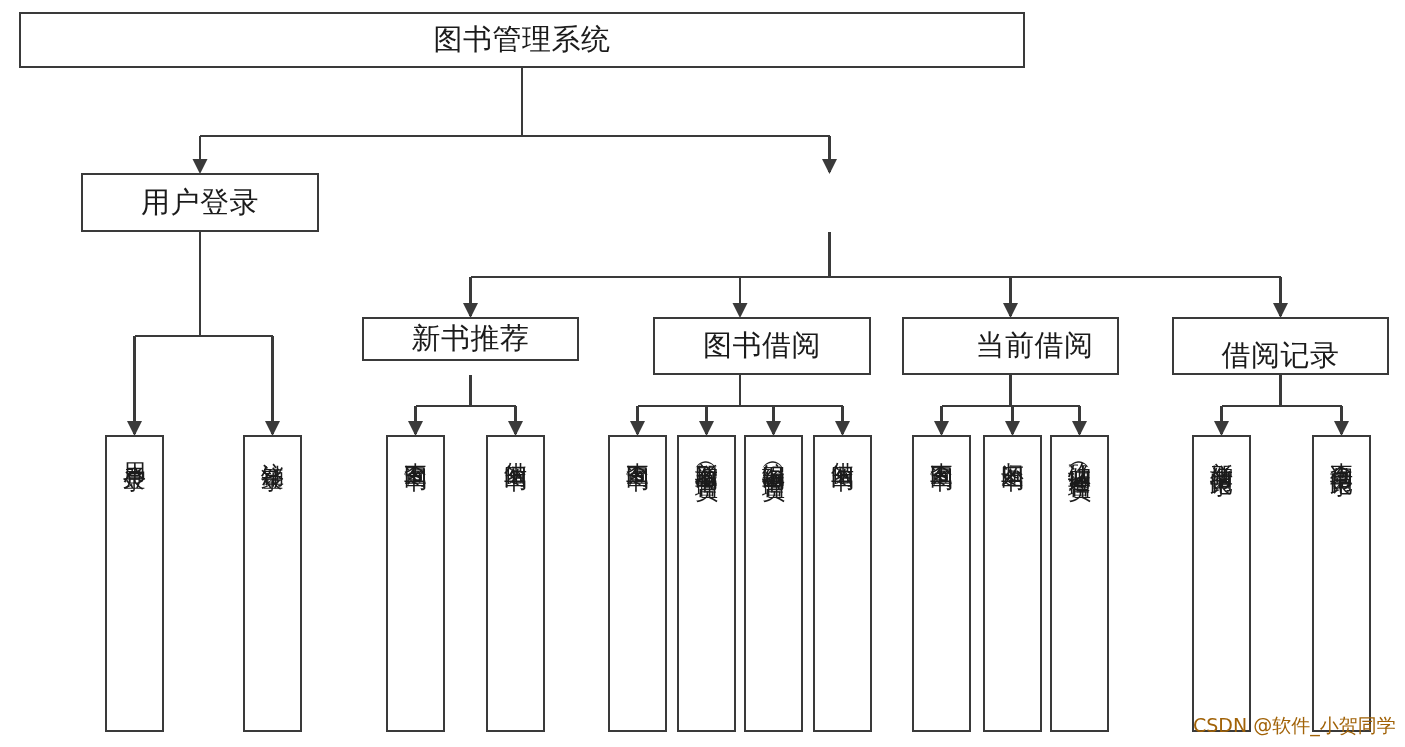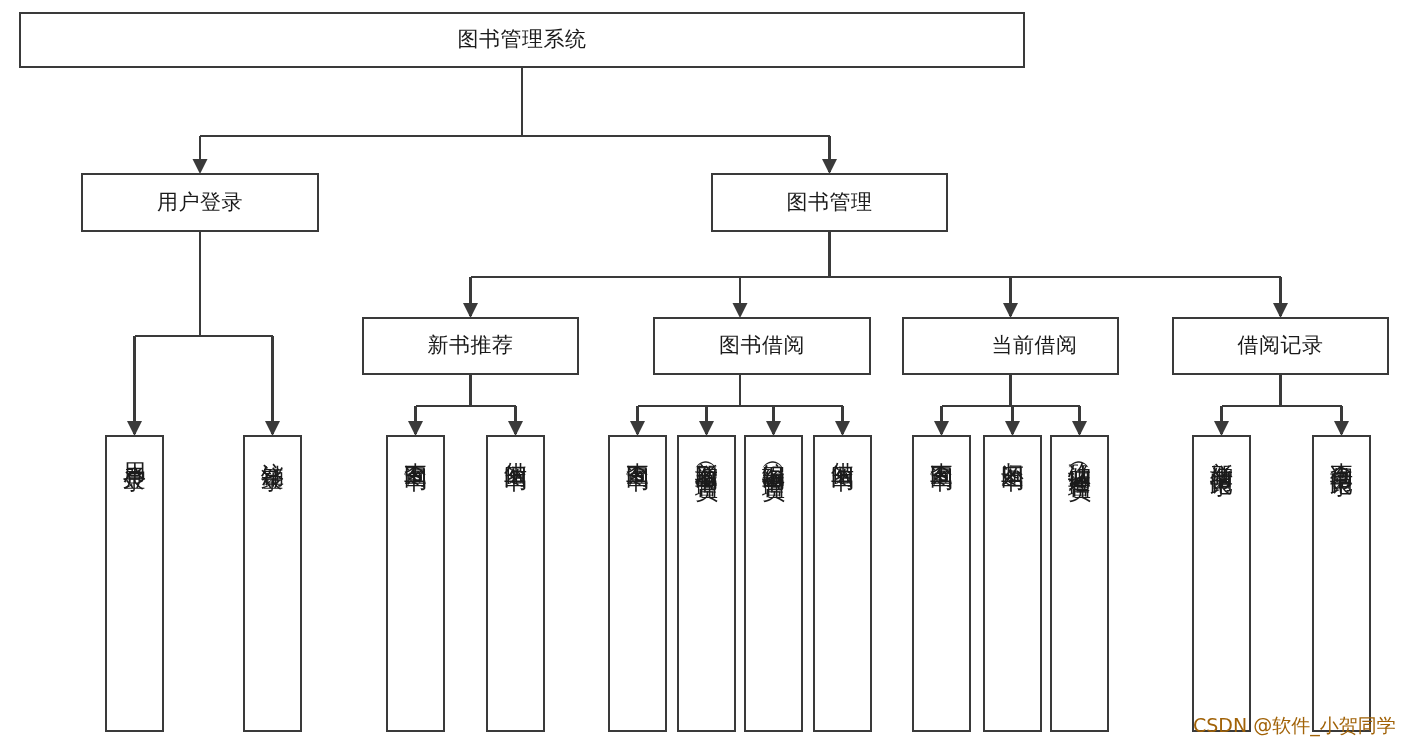--- a/index.html
+++ b/index.html
@@ -34,21 +34,21 @@
     color: #1b1b1b;
     z-index: 2;
   }
   .node .label {
     display: block;
     text-align: center;
     line-height: 1.22;
     letter-spacing: 0.5px;
   }
   .node.h .label {
-    font-size: 21px;
+    font-size: 29px;
   }
   .node.v {
     align-items: flex-start;
     padding-top: 7px;
   }
   .node.v .label {
     writing-mode: vertical-rl;
     text-orientation: upright;
     font-size: 23px;
     letter-spacing: 2.5px;
@@ -125,34 +125,31 @@
       <polygon points="1334,421 1349,421 1341.5,436" fill="#3a3a3a"></polygon>
     </svg>
 
   <div class="node h" style="left:19px; top:12px; width:1006px; height:56px;">
     <span class="label">图书管理系统</span>
   </div>
 
   <div class="node h" style="left:81px; top:173px; width:238px; height:59px;">
     <span class="label">用户登录</span>
   </div>
-  <div class="node h" style="left:711px; top:173px; width:237px; height:59px;">
-    <span class="label">图书管理</span>
-  </div>
 
-  <div class="node h" style="left:362px; top:317px; width:217px; height:58px;">
+  <div class="node h" style="left:362px; top:317px; width:217px; height:44px;">
     <span class="label">新书推荐</span>
   </div>
   <div class="node h" style="left:653px; top:317px; width:218px; height:58px;">
     <span class="label">图书借阅</span>
   </div>
   <div class="node h" style="left:902px; top:317px; width:217px; height:58px;padding-left:48px;">
     <span class="label">当前借阅</span>
   </div>
-  <div class="node h" style="left:1172px; top:317px; width:217px; height:58px;">
+  <div class="node h" style="left:1172px; top:317px; width:217px; height:58px;align-items:flex-end;">
     <span class="label">借阅记录</span>
   </div>
 
   <div class="node v" style="left:105px; top:435px; width:59px; height:297px;">
     <span class="label">用户登录</span>
   </div>
   <div class="node v" style="left:243px; top:435px; width:59px; height:297px;">
     <span class="label">注销登录</span>
   </div>
 

